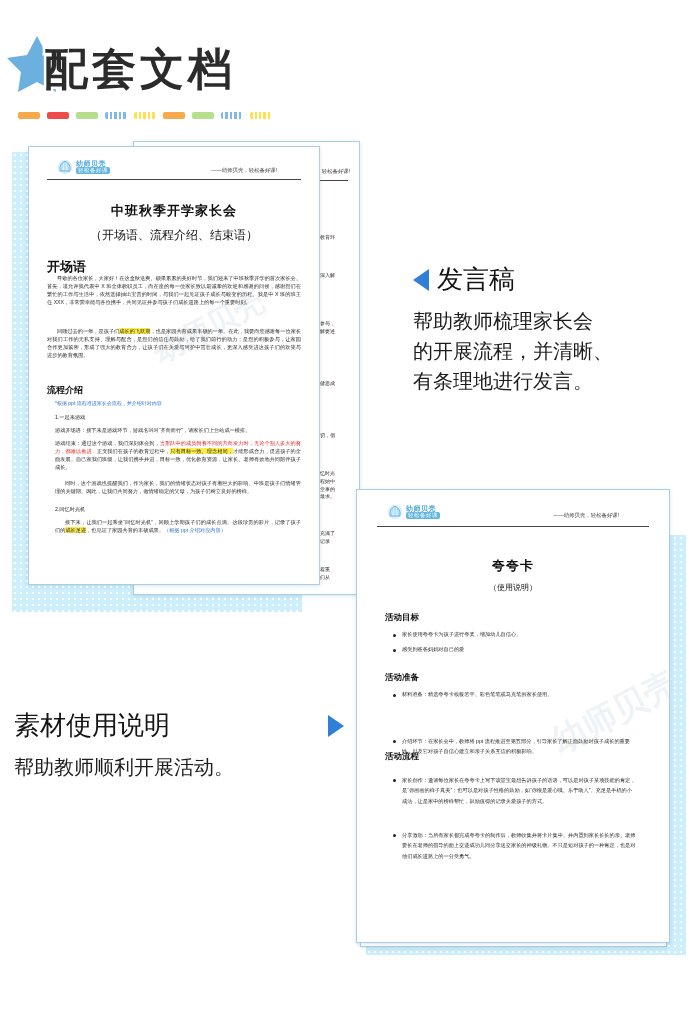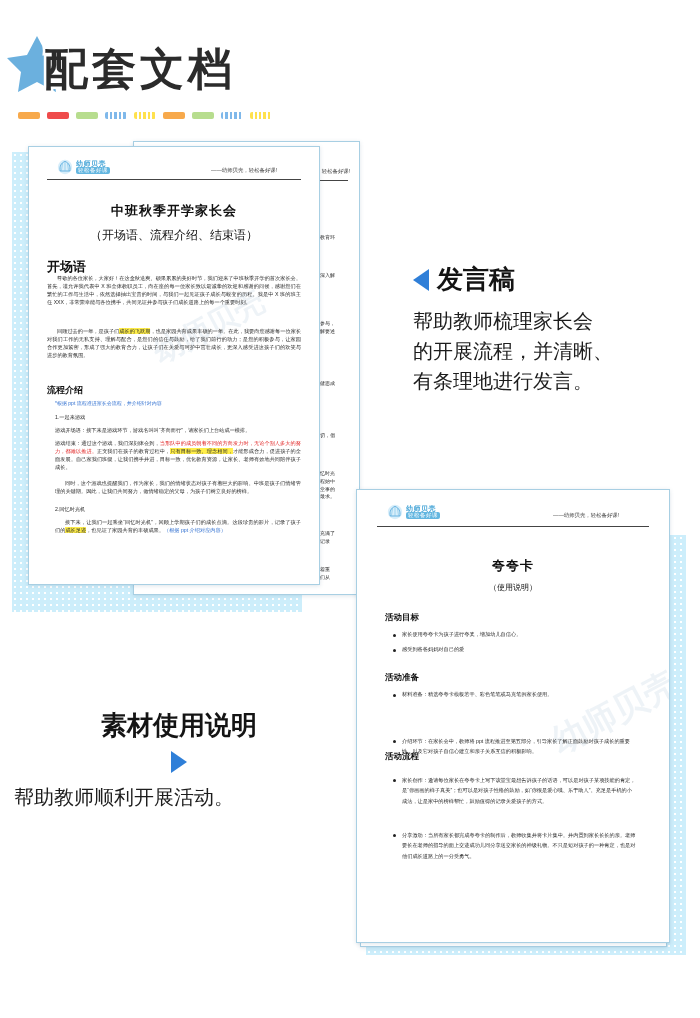--- a/index.html
+++ b/index.html
@@ -72,28 +72,28 @@
     width:3px;height:3px;background:#222;border-radius:50%;
   }
 
   
   .wm{position:absolute;color:rgba(120,160,190,.13);font-weight:bold;
       transform:rotate(-28deg);white-space:nowrap;pointer-events:none;}
 
   
   .anno{position:absolute;}
   .anno-head{display:flex;align-items:center;gap:8px;
-             font-size:26px;font-weight:bold;color:#141414;white-space:nowrap;}
+             font-size:26px;font-weight:normal;color:#141414;white-space:nowrap;}
   .tri{width:0;height:0;}
   .tri.left{border-top:11px solid transparent;border-bottom:11px solid transparent;
             border-right:16px solid #2f7fd8;}
   .tri.right{border-top:11px solid transparent;border-bottom:11px solid transparent;
              border-left:16px solid #2f7fd8;}
   .anno-body{margin-top:9px;font-size:20px;color:#1d1d1d;line-height:1.5;}
-  .anno.right-al .anno-head{justify-content:flex-end;flex-direction:column;}
+  .anno.right-al .anno-head{justify-content:space-between;}
   .anno.right-al .anno-body{text-align:left;}
 </style>
 </head>
 <body>
 
 <div class="page">
 
   <div class="header">
     <div class="star">
       <svg viewBox="0 0 62 60" width="62" height="60">

